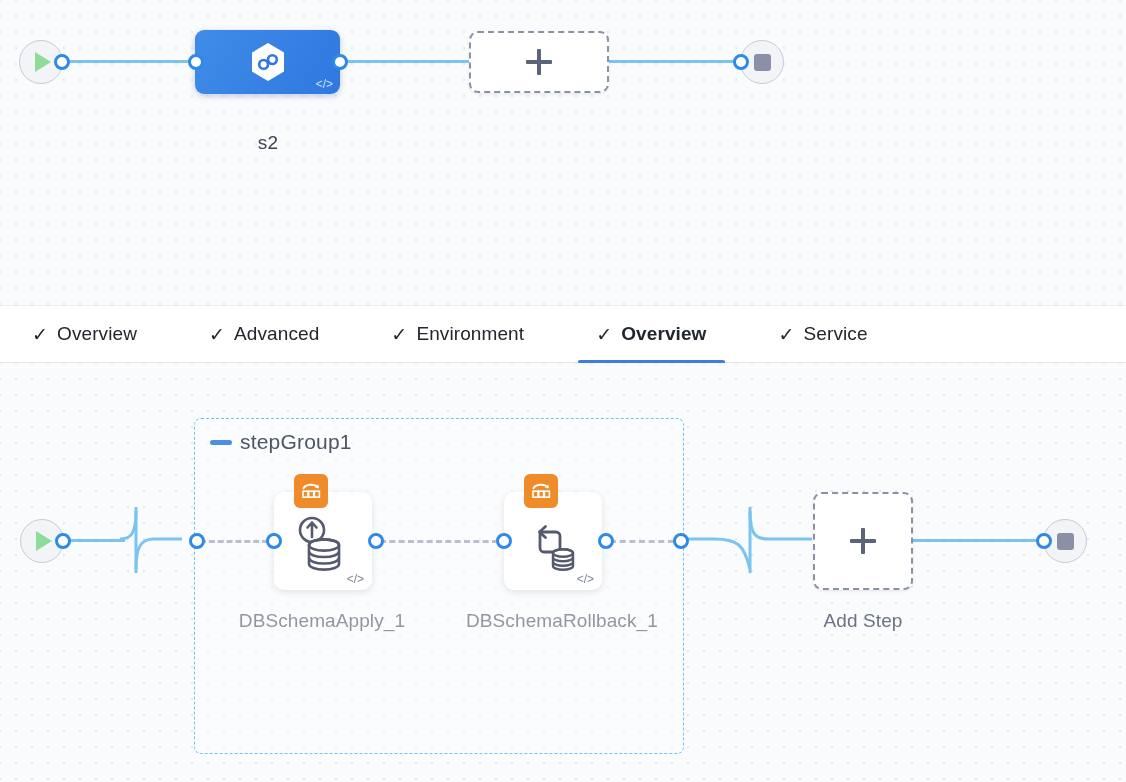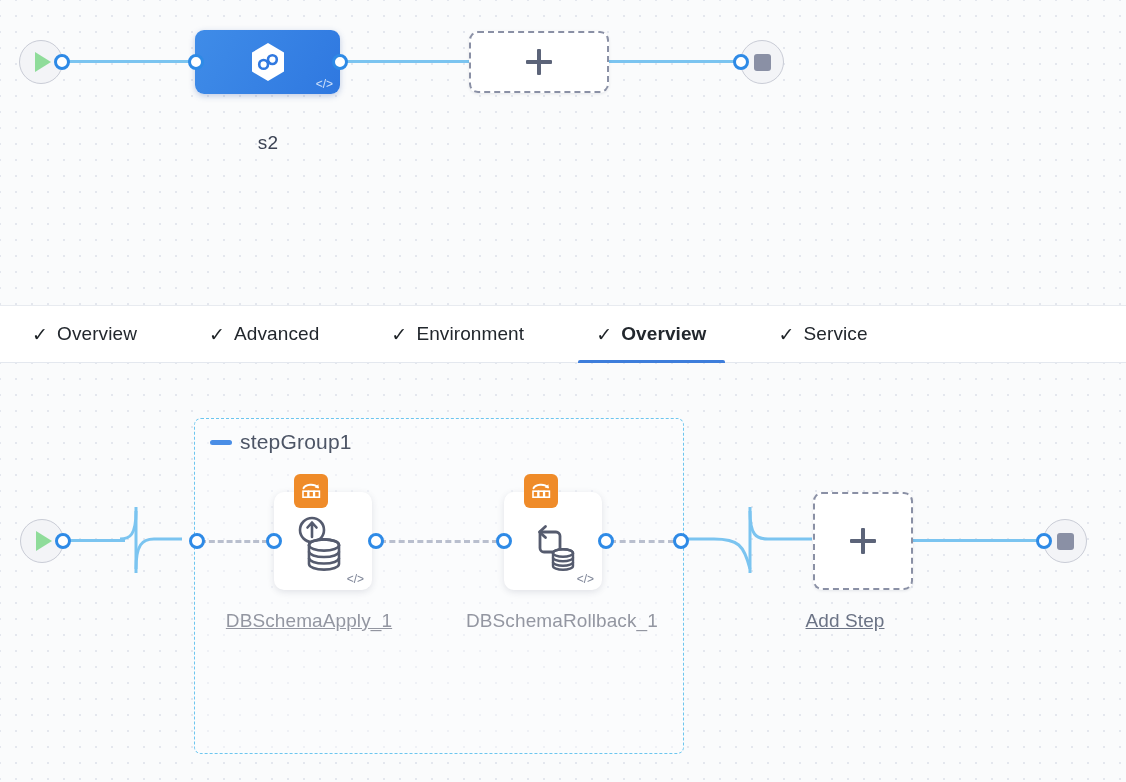--- a/index.html
+++ b/index.html
@@ -264,21 +264,21 @@
             <path d="M21 34 L21 53 C21 56.1 27.7 58.6 36 58.6 C44.3 58.6 51 56.1 51 53 L51 34" fill="#ffffff"></path>
             <path d="M21 40.5 C21 43.6 27.7 46 36 46 C44.3 46 51 43.6 51 40.5"></path>
             <path d="M21 47 C21 50.1 27.7 52.5 36 52.5 C44.3 52.5 51 50.1 51 47"></path>
             <ellipse cx="36" cy="34" rx="15" ry="5.6"></ellipse>
           </g>
         </svg>
       </div>
       <span class="step-code">&lt;/&gt;</span>
     </div>
     <div class="port" style="left:368px; top:170px;"></div>
-    <div class="node-caption" style="left:223px; top:246px; width:172px;text-decoration:underline;">DBSchemaApply_1</div>
+    <div class="node-caption" style="left:236px; top:246px; width:172px;">DBSchemaApply_1</div>
 
     <div class="edge-dashed" style="left:380px; top:177px; width:118px;"></div>
 
     <div class="port" style="left:496px; top:170px;"></div>
     <div class="step-node" style="left:504px; top:129px;">
       <div class="step-badge">
         <svg width="24" height="24" viewBox="0 0 24 24">
           <path d="M4.5 9.2 C 6.5 5.4, 15 4.2, 19 8.4" stroke="#ffffff" stroke-width="1.9" fill="none" stroke-linecap="round"></path>
           <path d="M19.4 5.2 L19.6 9.2 L15.7 8.6 Z" fill="#ffffff"></path>
           <rect x="4" y="12.2" width="5" height="6" stroke="#ffffff" stroke-width="1.6" fill="none"></rect>
@@ -311,21 +311,21 @@
 
     <svg class="bracket" style="left:684px; top:142px;" width="130" height="70" viewBox="0 0 130 70">
       <path d="M66 2 L66 68" stroke="#7bc4f0" stroke-width="3" fill="none"></path>
       <path d="M2 34 L30 34 C 54 34, 60 40, 66 64" stroke="#7bc4f0" stroke-width="3" fill="none"></path>
       <path d="M66 6 C 66 30, 72 34, 84 34 L 128 34" stroke="#7bc4f0" stroke-width="3" fill="none"></path>
     </svg>
 
     <div class="add-box" style="left:813px; top:129px; width:100px; height:98px;">
       <span class="plus"></span>
     </div>
-    <div class="node-caption muted" style="left:760px; top:246px; width:170px;text-decoration:underline;">Add Step</div>
+    <div class="node-caption muted" style="left:778px; top:246px; width:170px;">Add Step</div>
 
     <div class="edge" style="left:913px; top:176px; width:130px;"></div>
 
     <div class="endcircle" style="left:1043px; top:156px;">
       <div class="stop-sq"></div>
     </div>
     <div class="port" style="left:1036px; top:170px;"></div>
   </div>
 
 </div>

